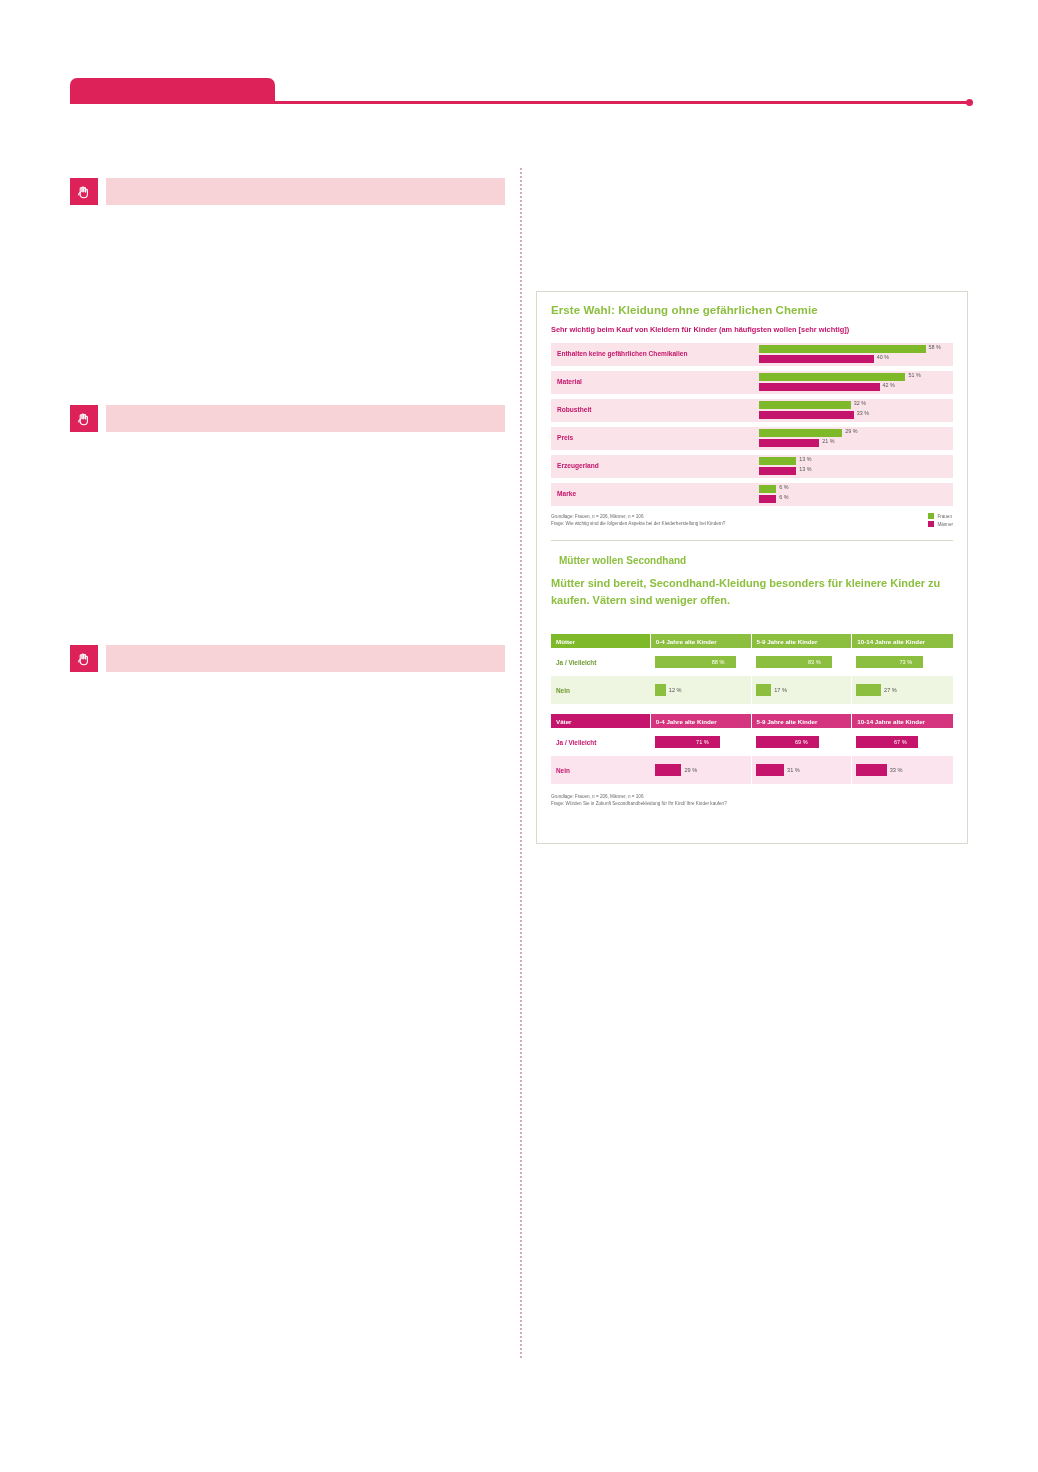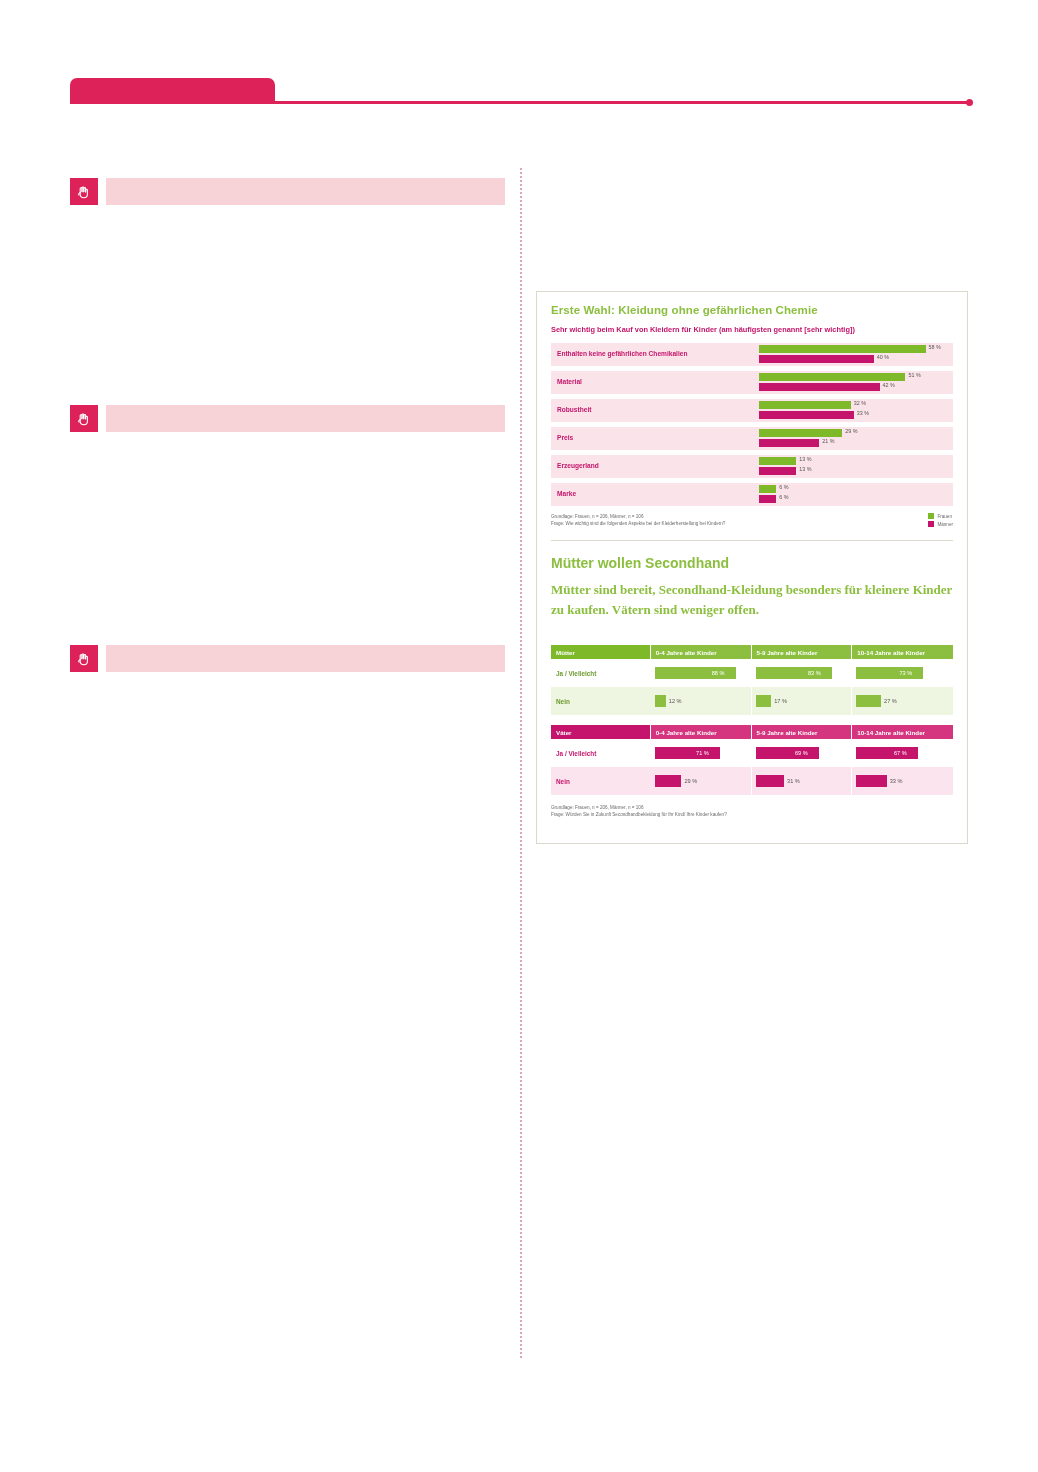--- a/index.html
+++ b/index.html
@@ -213,32 +213,31 @@
   }
   .panel-sep {
     height: 1px;
     background: #ddd8cc;
     margin: 5px 14px 0 14px;
   }
 
   
   .chart2 { padding: 14px 14px 0 14px; }
   .c2-title {
-    font-size: 14px;
+    font-size: 10px;
     font-weight: bold;
     color: #8cbf3f;
-    margin: 0 0 9px 0;
+    margin: 0 0 9px 8px;
   }
   .c2-subtitle {
-    font-size: 13px;
+    font-size: 11px;
     font-weight: bold;
     color: #8cbf3f;
     line-height: 1.5;
     margin: 0 0 26px 0;
-    font-family: Liberation Serif, serif;
   }
   .matrix { width: 100%; }
   .matrix + .matrix { margin-top: 10px; }
   .m-head {
     display: flex;
     height: 14px;
   }
   .m-head .h-cell {
     font-size: 6.2px;
     font-weight: bold;
@@ -373,21 +372,21 @@
   </div>
 
 </div>
 
 <div class="divider"></div>
 
 <div class="figure-panel">
 
   <div class="chart1">
     <div class="c1-title">Erste Wahl: Kleidung ohne gefährlichen Chemie</div>
-    <div class="c1-subtitle">Sehr wichtig beim Kauf von Kleidern für Kinder (am häufigsten genannt [sehr wichtig])</div>
+    <div class="c1-subtitle">Sehr wichtig beim Kauf von Kleidern für Kinder (am häufigsten wollen [sehr wichtig])</div>
     <div class="bar-rows" id="c1-rows">
         <div class="bar-row">
           <div class="row-bg"></div>
           <div class="row-label">Enthalten keine gefährlichen Chemikalien</div>
           <div class="bar-track">
             <div class="bar-wrap">
               <div class="bar-seg women" style="width: 166.516px;"></div>
               <div class="bar-val" style="left: 169.516px;">58 %</div>
             </div>
             <div class="bar-wrap">

